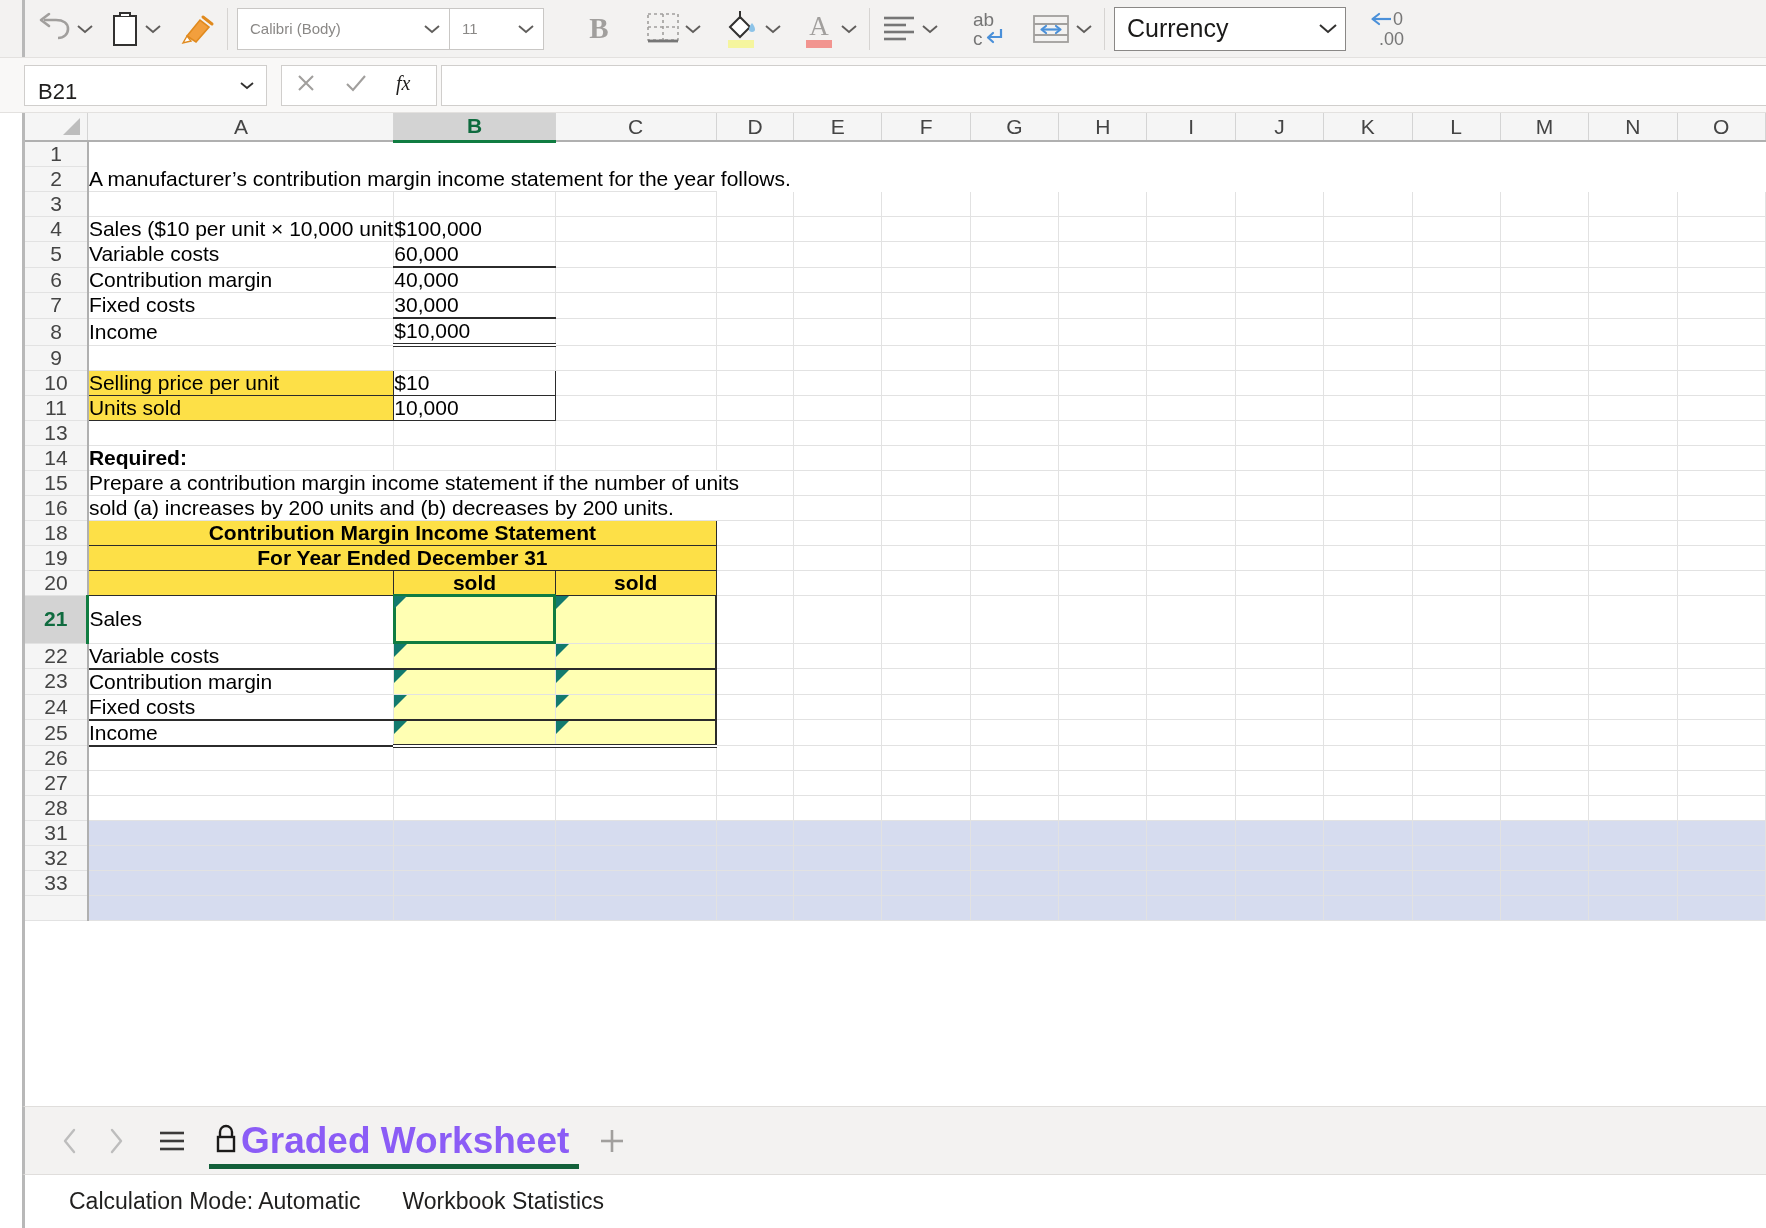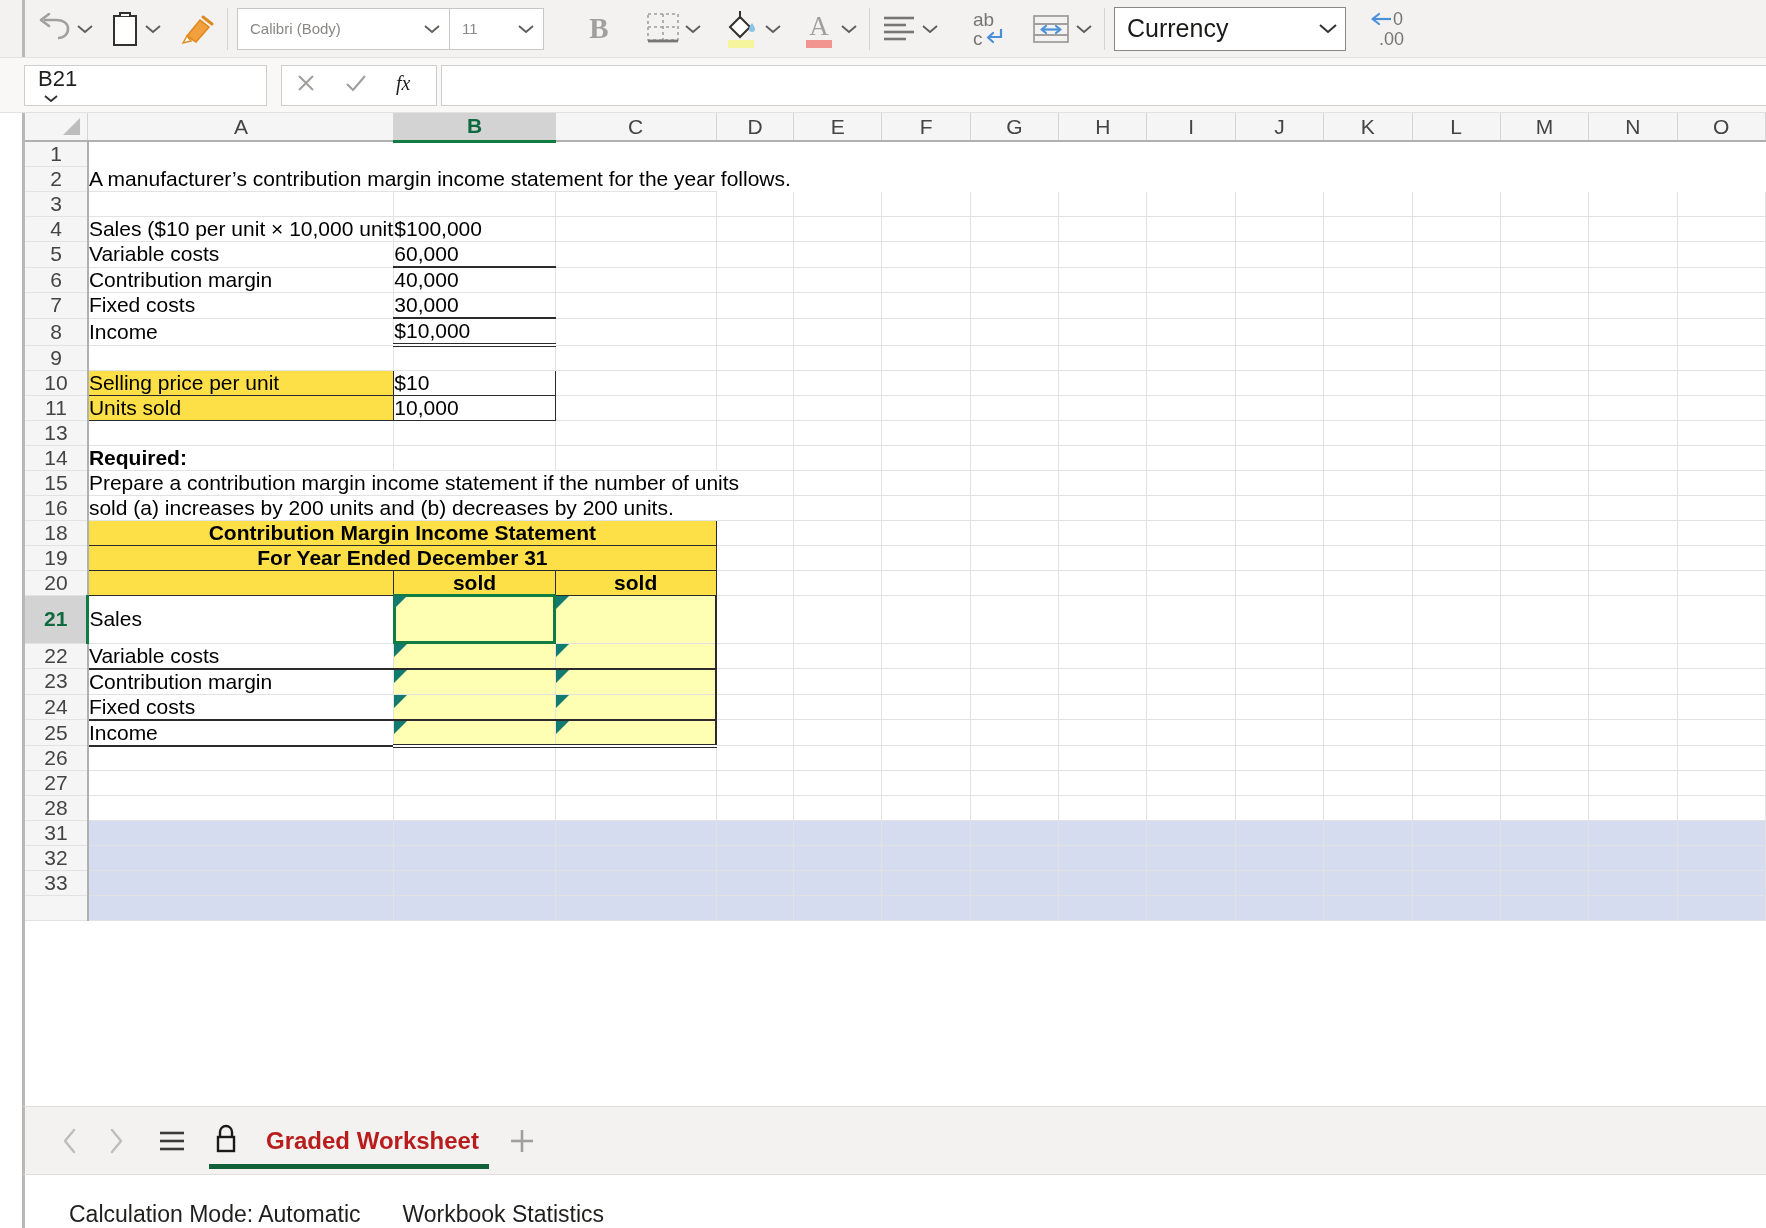--- a/index.html
+++ b/index.html
@@ -86,23 +86,23 @@
     display: flex;
     align-items: center;
     padding-left: 24px;
     flex: none;
     border-bottom: 1px solid #e3e1df;
   }
   .namebox {
     width: 243px; height: 41px;
     background: #ffffff;
     border: 1px solid #d0cecc;
-    display: flex; align-items: flex-start;
+    display: flex; align-items: flex-end;
     padding: 0 6px 0 13px;
-    font-size: 22px; color: #201f1e; flex-direction: column;
+    font-size: 22px; color: #201f1e;
   }
   .namebox .nv { flex: 1; }
   .fbar-btns {
     margin-left: 14px;
     width: 156px; height: 41px;
     background: #ffffff;
     border: 1px solid #d0cecc;
     display: flex; align-items: center; justify-content: space-around;
   }
   .fbar-input {
@@ -248,41 +248,41 @@
     display: flex; align-items: center; justify-content: center;
   }
   .sheettab {
     display: flex; align-items: center;
     height: 68px;
     padding: 0 16px 0 10px;
     position: relative;
     margin-left: 8px;
   }
   .sheettab .tabname {
-    font-size: 24px; font-weight: bold; color: #b91c1c;
-    margin-left: 27px;
+    font-size: 37px; font-weight: bold; color: #8b5cf6;
+    margin-left: 2px;
     font-family: "Liberation Sans", sans-serif;
   }
   .tab-underline {
     position: absolute;
     left: 6px; right: 6px; bottom: 6px;
     height: 5px;
     background: #12603a;
   }
   .addsheet {
     width: 54px; height: 54px;
     display: flex; align-items: center; justify-content: center;
   }
 
   
   .statusbar {
     height: 54px;
     background: #ffffff;
     border-top: 1px solid #e0dedc;
-    display: flex; align-items: flex-end;
+    display: flex; align-items: center;
     padding-left: 44px;
     gap: 42px;
     flex: none;
     border-left: 3px solid #b8b8b8;
     margin-left: 22px;
   }
   .statusbar span {
     font-size: 23px; color: #201f1e;
   }
 </style>

